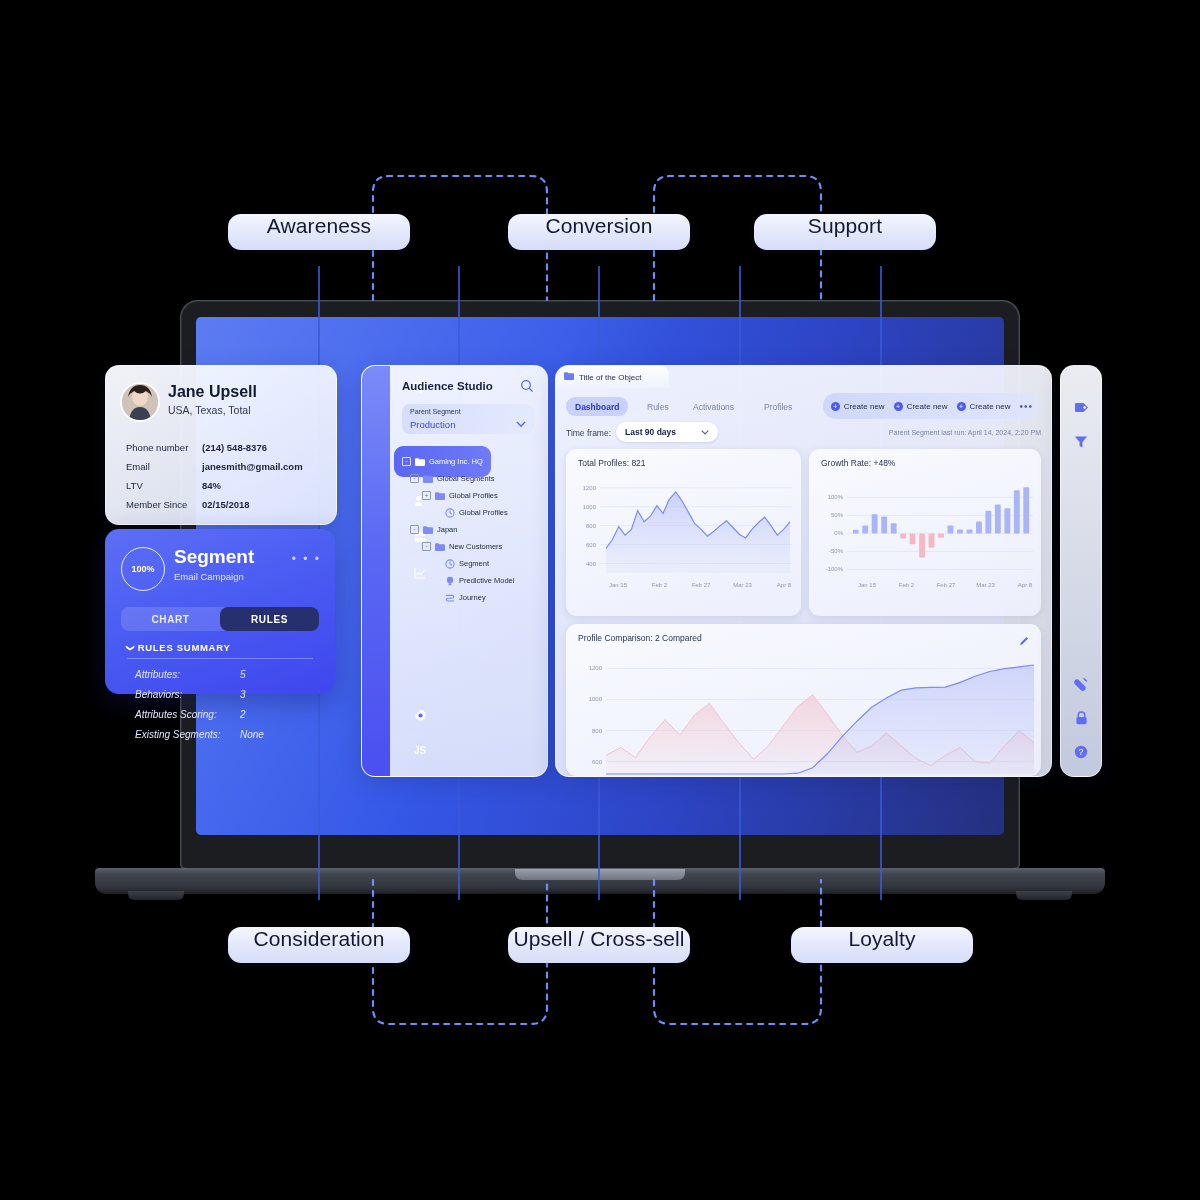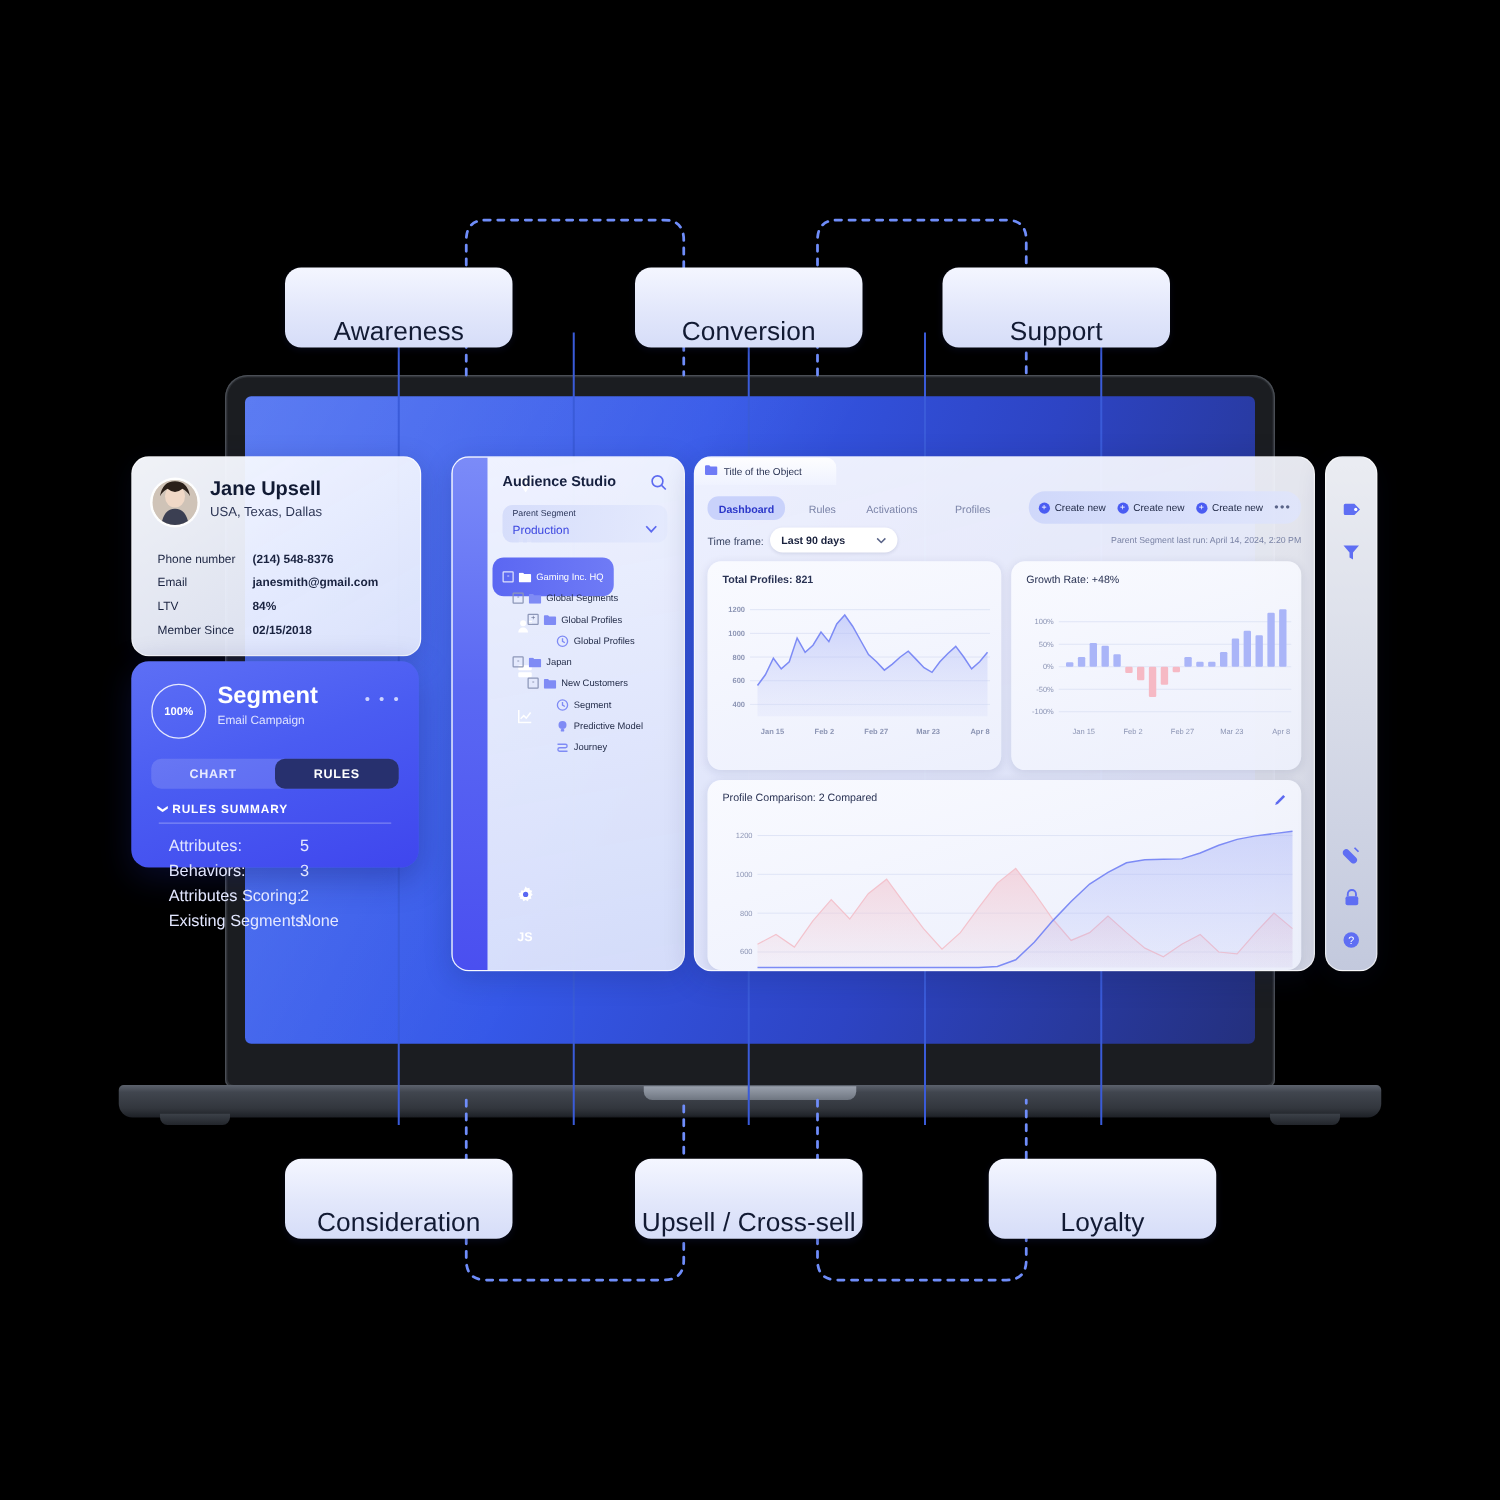--- a/index.html
+++ b/index.html
@@ -1,24 +1,24 @@
 <!DOCTYPE html>
 <html><head>
 <meta charset="utf-8">
 <style>
   html,body{margin:0;padding:0;background:#000;}
   body{width:1200px;height:1200px;position:relative;overflow:hidden;
        font-family:"Liberation Sans",sans-serif;-webkit-font-smoothing:antialiased;}
 
   
   #flow-svg{position:absolute;left:0;top:0;width:1200px;height:1200px;pointer-events:none;}
-  .pill{position:absolute;height:64px;border-radius:13px;
+  .pill{position:absolute;height:36px;border-radius:13px;
         background:linear-gradient(180deg,#f4f6ff 0%,#e2e7fb 55%,#d6ddf8 100%);
         box-shadow:0 2px 6px rgba(20,30,80,.28);
-        display:flex;align-items:flex-end;justify-content:center;
+        display:flex;align-items:flex-start;justify-content:center;
         font-size:21px;color:#121a33;letter-spacing:.1px;}
   #pill-awareness{left:228px;top:214px;width:182px;}
   #pill-conversion{left:508px;top:214px;width:182px;}
   #pill-support{left:754px;top:214px;width:182px;}
   #pill-consideration{left:228px;top:927px;width:182px;}
   #pill-upsell{left:508px;top:927px;width:182px;}
   #pill-loyalty{left:791px;top:927px;width:182px;}
 
   
   #laptop{position:absolute;left:0;top:0;width:1200px;height:1200px;}
@@ -70,21 +70,21 @@
   #seg-sub{position:absolute;left:69px;top:42px;font-size:9.5px;color:#dfe3ff;}
   #seg-dots{position:absolute;right:14px;top:23px;color:#ccd2ff;font-size:12px;letter-spacing:2px;}
   #seg-tabs{position:absolute;left:16px;top:78px;width:198px;height:24px;
      background:rgba(255,255,255,.14);border-radius:8px;display:flex;}
   .segtab{flex:1;display:flex;align-items:center;justify-content:center;
      font-size:10px;font-weight:700;color:#e9ecff;letter-spacing:.6px;border-radius:8px;}
   .segtab.on{background:#27306e;color:#fff;}
   #rules-sum{position:absolute;left:22px;top:113px;font-size:9.5px;font-weight:700;
      color:#fff;letter-spacing:.7px;}
   #rules-rule{position:absolute;left:22px;top:129px;width:186px;height:1px;background:rgba(255,255,255,.3);}
-  .srow{position:absolute;left:30px;width:180px;height:19px;font-size:13px;color:#e3e7ff;}
+  .srow{position:absolute;left:30px;width:180px;height:19px;font-size:10px;color:#e3e7ff;font-style:italic;}
   .srow .sk{position:absolute;left:0;top:0;}
   .srow .sv{position:absolute;left:105px;top:0;}
 
   
   #studio{left:256px;top:0;width:185px;height:410px;
      background:linear-gradient(170deg,rgba(246,248,255,.96),rgba(226,232,252,.92));
      border:1px solid rgba(255,255,255,.6);
      box-shadow:0 6px 22px rgba(18,28,80,.2);overflow:hidden;}
   #rail{position:absolute;left:0;top:0;width:28px;height:410px;
      background:linear-gradient(180deg,#7b8bf8 0%,#5a68f3 45%,#4a4ff0 100%);}
@@ -126,21 +126,21 @@
      display:flex;align-items:center;padding:0 8px;}
   .cn{display:flex;align-items:center;font-size:8px;color:#1e2744;margin-right:9px;}
   .cn .plus{width:9px;height:9px;border-radius:50%;background:#4a5cf2;color:#fff;
      font-size:7px;line-height:9px;text-align:center;margin-right:4px;}
   #cn-more{font-size:10px;color:#5a6488;letter-spacing:1px;}
   #last-run{position:absolute;right:10px;top:63px;font-size:7px;color:#7a83a5;}
 
   .card{position:absolute;border-radius:11px;
      background:linear-gradient(165deg,rgba(250,251,255,.95),rgba(238,241,253,.88));
      box-shadow:0 2px 8px rgba(20,30,80,.1);}
-  #card-a{left:10px;top:83px;width:235px;height:167px;font-weight:bold;}
+  #card-a{left:10px;top:83px;width:235px;height:167px;}
   #card-b{left:253px;top:83px;width:232px;height:167px;}
   #card-c{left:10px;top:258px;width:475px;height:152px;}
   .card-title{position:absolute;left:12px;top:9px;font-size:8.5px;color:#2a3354;}
   .card-edit{position:absolute;right:12px;top:8px;width:10px;height:10px;}
   .plot{position:absolute;}
 
   
   #rrail{left:955px;top:0;width:40px;height:410px;
      background:linear-gradient(180deg,rgba(247,249,255,.95),rgba(222,229,252,.88));
      border:1px solid rgba(255,255,255,.6);box-shadow:0 6px 22px rgba(18,28,80,.18);}
@@ -202,21 +202,21 @@
   <div class="panel" id="profile-card">
     <div id="avatar">
       <svg viewBox="0 0 36 36" width="36" height="36">
         <rect width="36" height="36" fill="#cfc3b7"></rect>
         <ellipse cx="18" cy="13" rx="8" ry="9" fill="#f0d8c6"></ellipse>
         <path d="M6 13 Q8 1 18 1 Q28 1 30 13 Q28 9 24 7 Q18 12 12 7 Q8 9 6 13Z" fill="#2b2019"></path>
         <path d="M7 36 Q9 23 18 23 Q27 23 29 36 Z" fill="#3b3f52"></path>
       </svg>
     </div>
     <div id="profile-name">Jane Upsell</div>
-    <div id="profile-loc">USA, Texas, Dallas</div>
+    <div id="profile-loc">USA, Texas, Total</div>
     <div class="prow" style="top:76px">
       <span class="pk">Phone number</span>
       <span class="pv">(214) 548-8376</span>
       </div>
     <div class="prow" style="top:95px">
       <span class="pk">Email</span>
       <span class="pv">janesmith@gmail.com</span>
       </div>
     <div class="prow" style="top:114px">
       <span class="pk">LTV</span>

